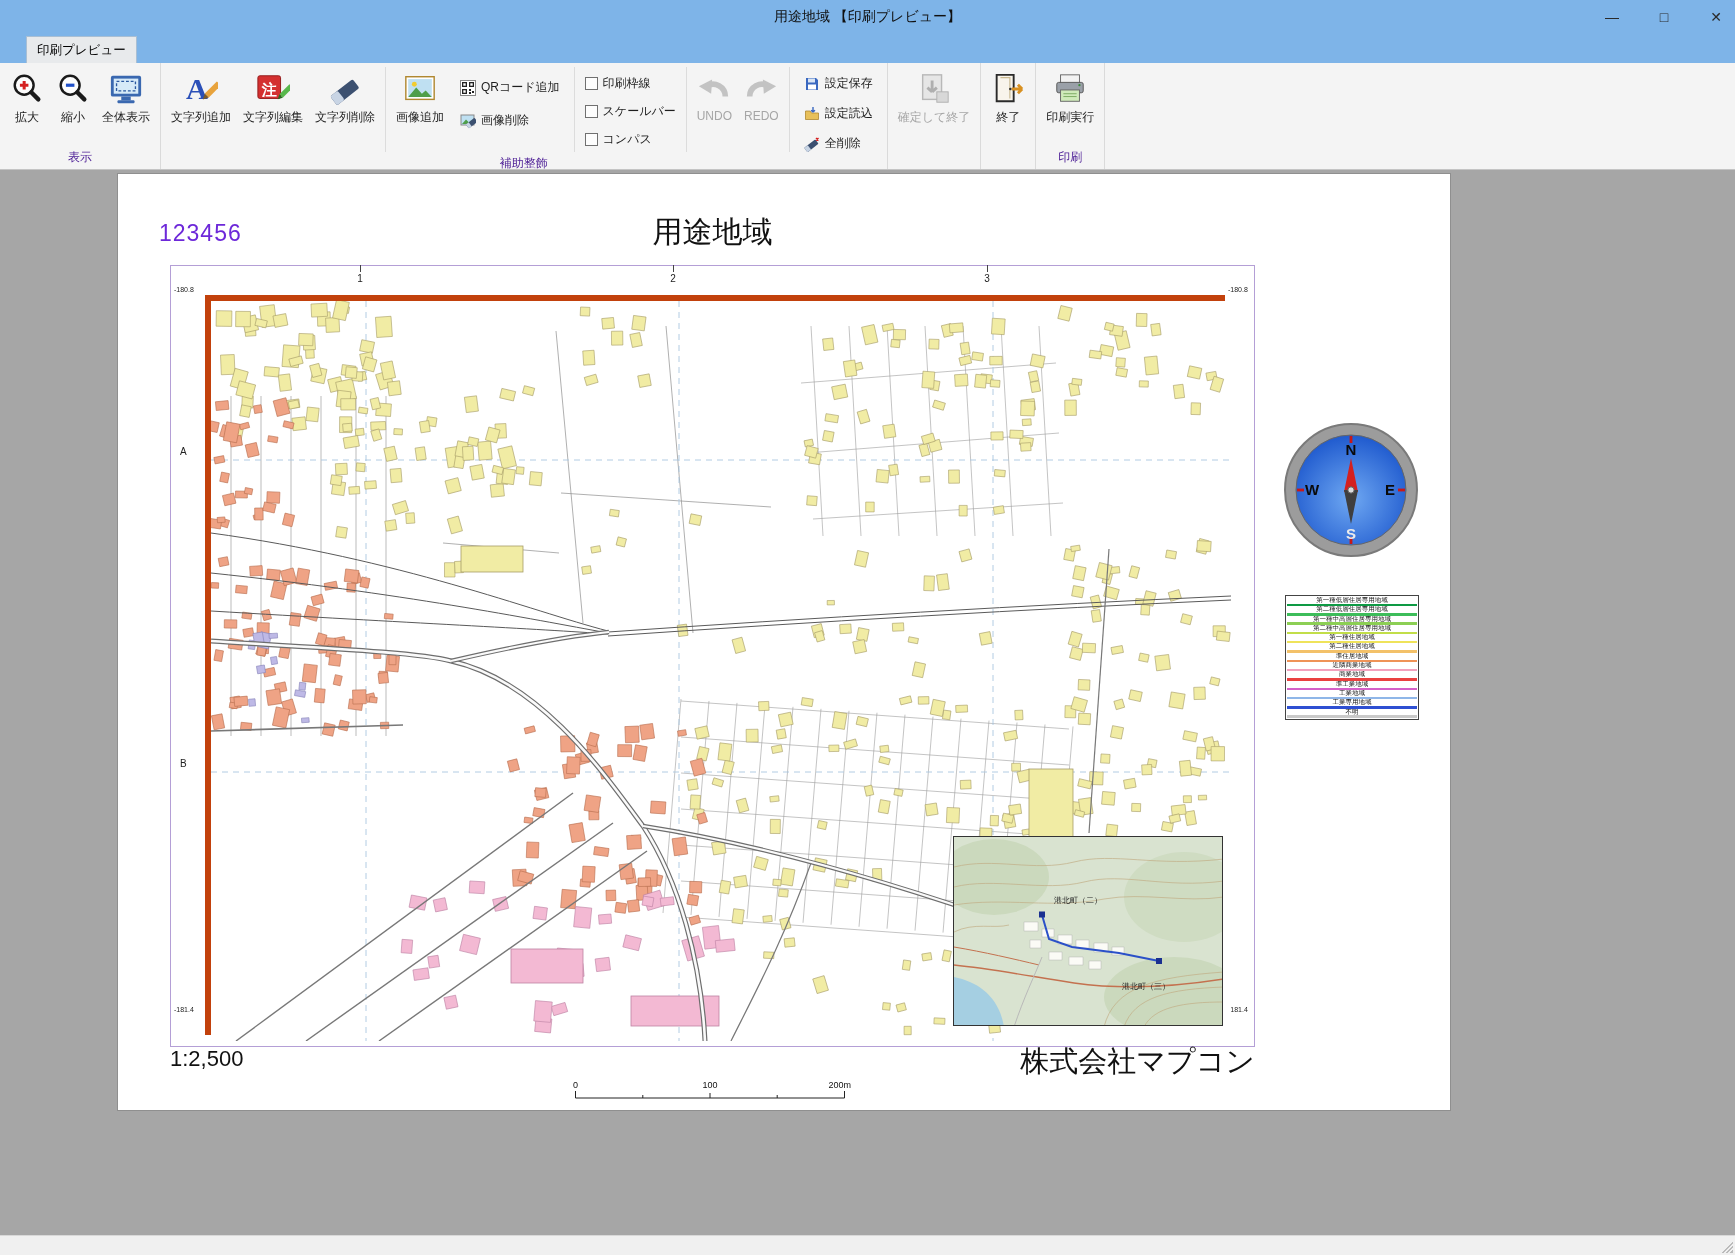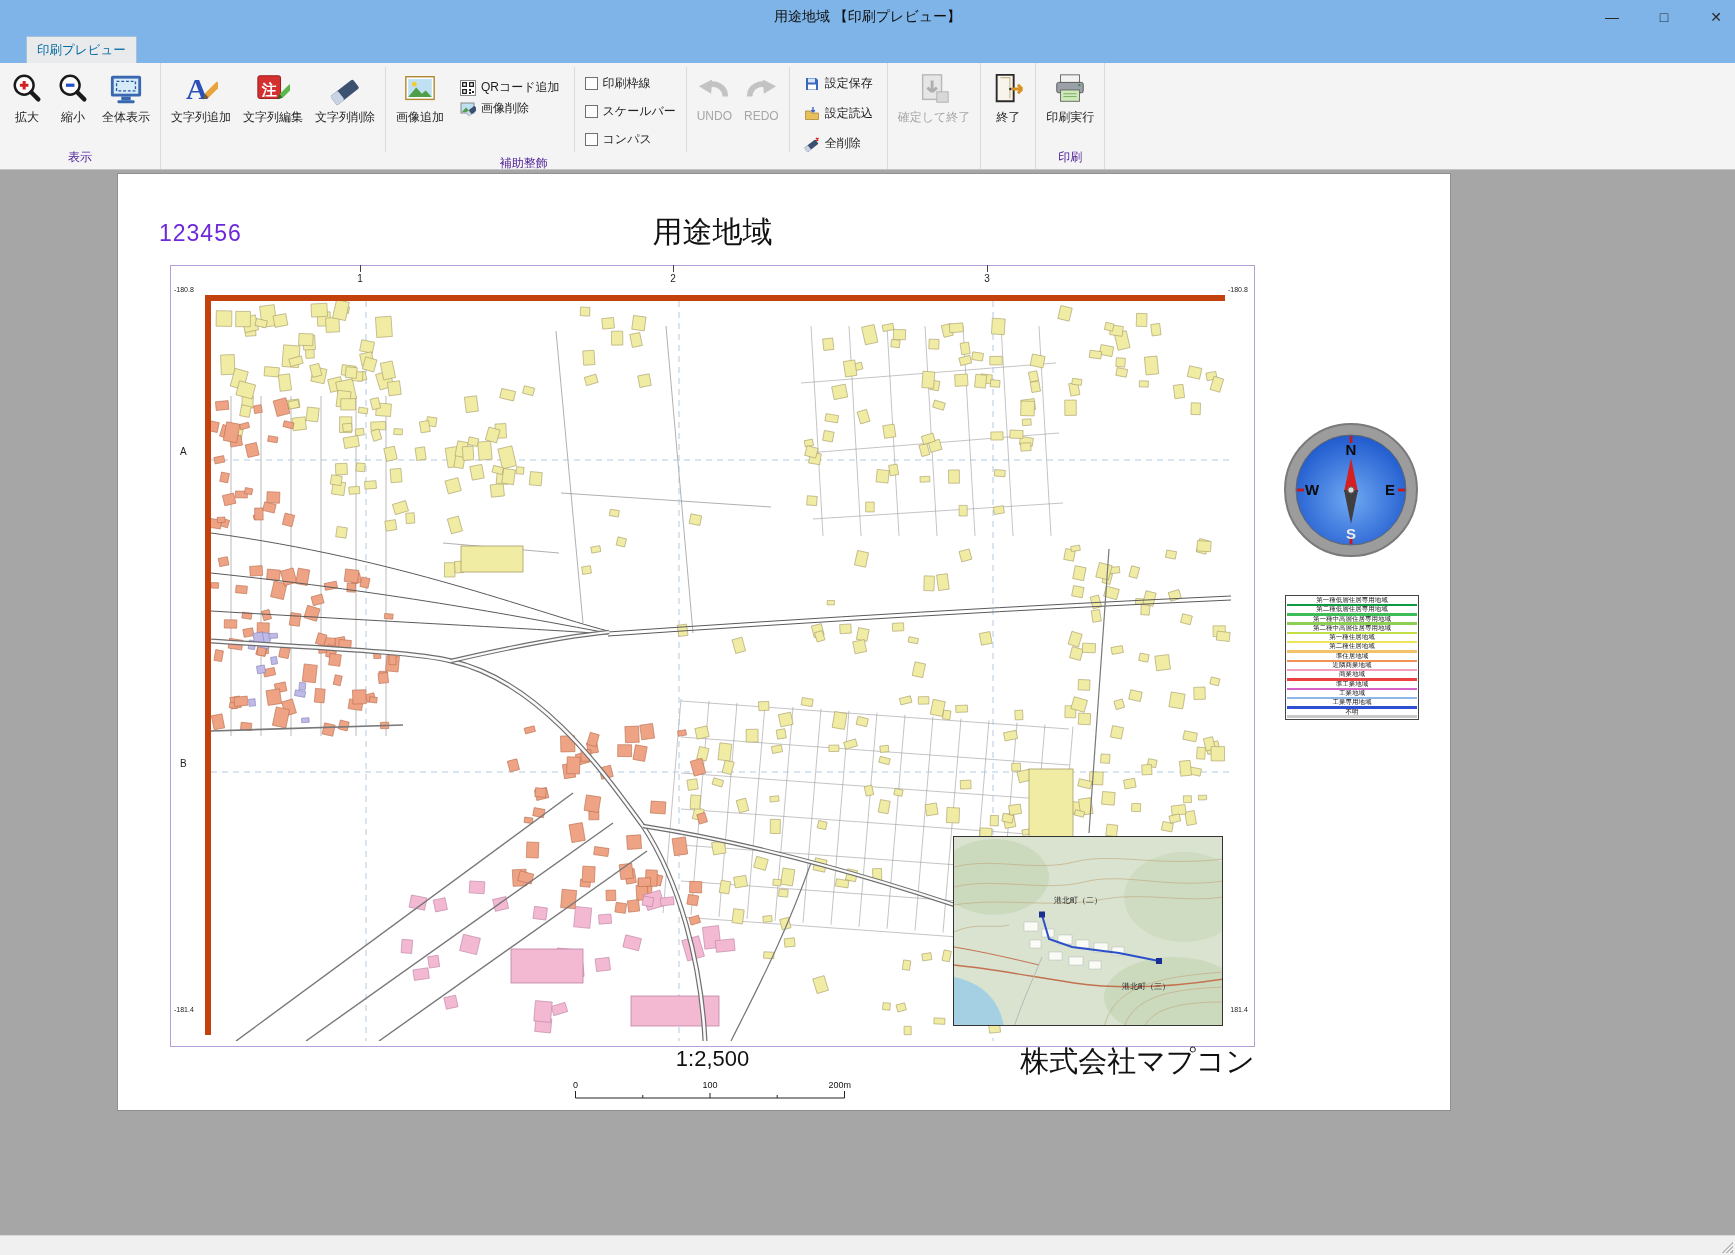--- a/index.html
+++ b/index.html
@@ -9,54 +9,54 @@
   
   .titlebar{position:absolute;top:0;left:0;right:0;height:33px;background:#7EB4E8;
     display:flex;align-items:center;justify-content:center;font-size:14px;color:#101010}
   .win-controls{position:absolute;right:10px;top:0;height:33px;display:flex;align-items:center;gap:34px;
     color:#2A2A2A;font-size:14px}
   .wbtn{cursor:pointer;width:18px;text-align:center}
 
   
   .tabstrip{position:absolute;top:33px;left:0;right:0;height:30px;background:#7EB4E8;display:flex;align-items:flex-end}
   .tab{margin-left:26px;min-width:110px;height:27px;background:#E8EAEC;border:1px solid #A9BFD4;border-bottom:none;
-    display:flex;align-items:center;justify-content:flex-end;font-size:12.5px;color:#0369a1;padding:0 10px;cursor:pointer}
+    display:flex;align-items:center;justify-content:flex-end;font-size:12.5px;color:#000000;padding:0 10px;cursor:pointer}
 
   
   .ribbon{position:absolute;top:63px;left:0;right:0;height:107px;background:#F4F4F4;
     border-bottom:1px solid #C4C4C4;display:flex;align-items:stretch}
   .rgroup{display:flex;flex-direction:column;justify-content:space-between;border-right:1px solid #DADADA;padding:2px 4px 0}
   .ritems{display:flex;align-items:flex-start;flex:1}
   .rlabel{font-size:12px;color:#4c1d95;text-align:center;padding:1px 0 3px;min-height:17px}
   .bigbtn{display:flex;flex-direction:column;align-items:center;gap:3px;padding:6px 5px 3px;font-size:12px;
     color:#1E1E1E;border:1px solid transparent;border-radius:3px;cursor:pointer;min-width:46px;text-align:center}
   .bigbtn.disabled{color:#A6A6A6;cursor:default}
   .ic{width:34px;height:34px}
   .ics{width:16px;height:16px;flex:none}
-  .subcol{display:flex;flex-direction:column;gap:0;padding:12px 6px 0}
+  .subcol{display:flex;flex-direction:column;gap:12px;padding:12px 6px 0}
   .smallbtn{display:flex;align-items:center;gap:5px;font-size:12px;color:#1E1E1E;cursor:pointer;
     padding:2px 4px;border-radius:3px;white-space:nowrap}
   .cbrow{display:flex;align-items:center;gap:5px;font-size:12px;color:#1E1E1E;cursor:pointer;white-space:nowrap}
   .cb{width:13px;height:13px;border:1px solid #707070;background:#FDFDFD;flex:none}
   .vsep{width:1px;background:#DCDCDC;align-self:stretch;margin:2px 4px}
 
   
   .preview{position:absolute;top:170px;left:0;right:0;bottom:20px;background:#A6A6A6;overflow:hidden}
   .page{position:absolute;left:118px;top:4px;width:1332px;height:936px;background:#FFFFFF;box-shadow:0 0 0 1px #8F8F8F}
   .doc-number{position:absolute;left:41px;top:46px;font-size:23px;letter-spacing:1px;color:#6d28d9}
   .page-title{position:absolute;left:52px;top:38px;width:1085px;text-align:center;font-size:30px;color:#111}
   .pframe{position:absolute;left:52px;top:91px;width:1085px;height:782px;border:1px solid #B49FD6;pointer-events:none}
   .tick{position:absolute;width:1px;height:7px;background:#444;top:91px}
   .rnum{position:absolute;top:99px;width:14px;text-align:center;font-size:10px;color:#222}
   .rletter{position:absolute;left:62px;font-size:10px;color:#222}
   .ccoord{position:absolute;font-size:7px;color:#222}
   .mapbox{position:absolute;left:87px;top:121px;width:1020px;height:740px;border:6px solid #c2410c;background:#fff}
   .mapbox svg{display:block}
   .inset{position:absolute;left:742px;top:535px;width:270px;height:190px;border:1px solid #333;overflow:hidden;background:#D9E3D0}
-  .scale-text{position:absolute;left:52px;top:872px;width:1085px;text-align:center;font-size:22px;color:#111}
+  .scale-text{position:absolute;left:52px;top:872px;width:1085px;text-align:left;font-size:22px;color:#111}
   .company{position:absolute;left:52px;top:868px;width:1085px;text-align:right;font-size:29px;color:#111}
   .scalebar{position:absolute;left:457px;top:906px;width:270px;height:22px;font-size:9px;color:#111}
   .sb0{position:absolute;left:-2px;top:0}
   .sb1{position:absolute;left:50%;transform:translateX(-50%);top:0}
   .sb2{position:absolute;right:-6px;top:0}
   .sbline{position:absolute;left:0;top:11px}
   .compass{position:absolute;left:1163px;top:246px;width:140px;height:140px}
   .legend{position:absolute;left:1167px;top:421px;width:134px;border:1px solid #444;background:#fff;padding:1px 1px}
   .lrow{height:9.3px;overflow:hidden}
   .ltext{font-size:6.5px;line-height:6.5px;text-align:center;color:#111;white-space:nowrap}

